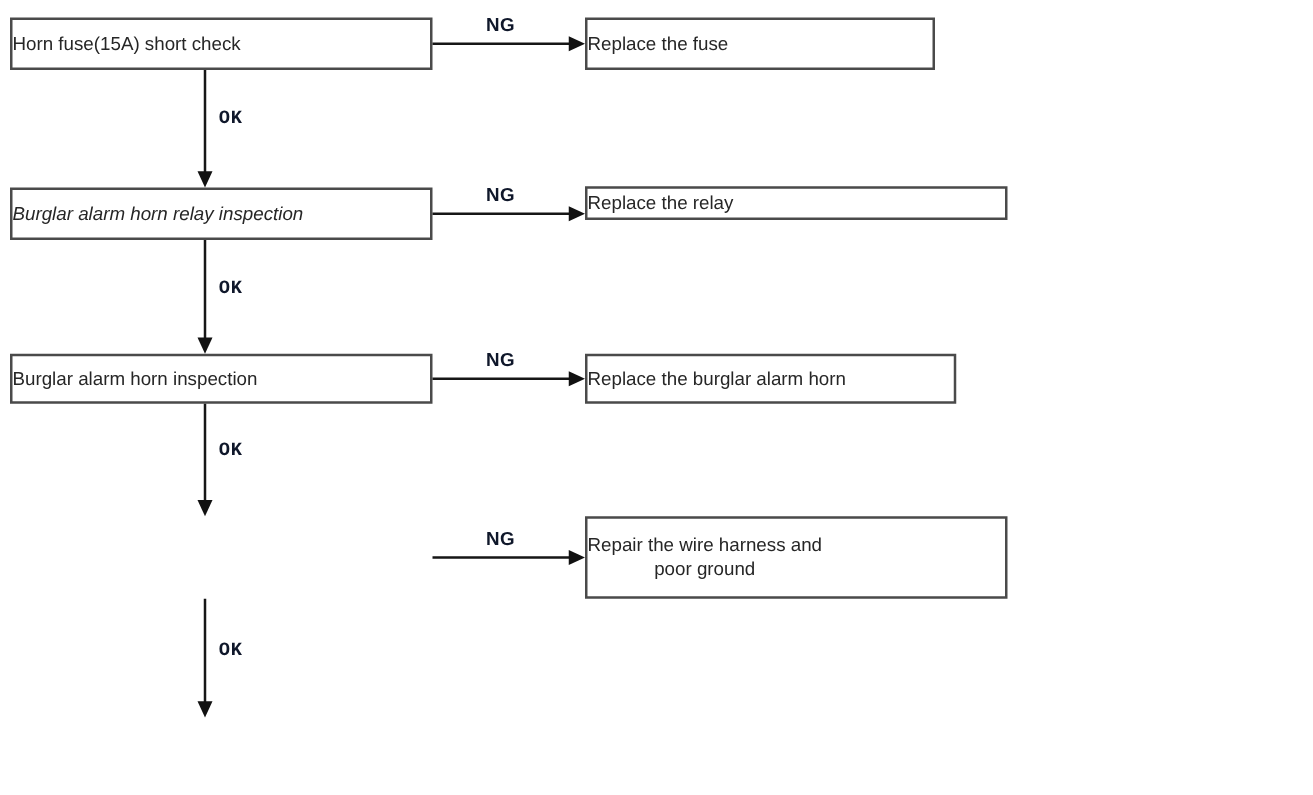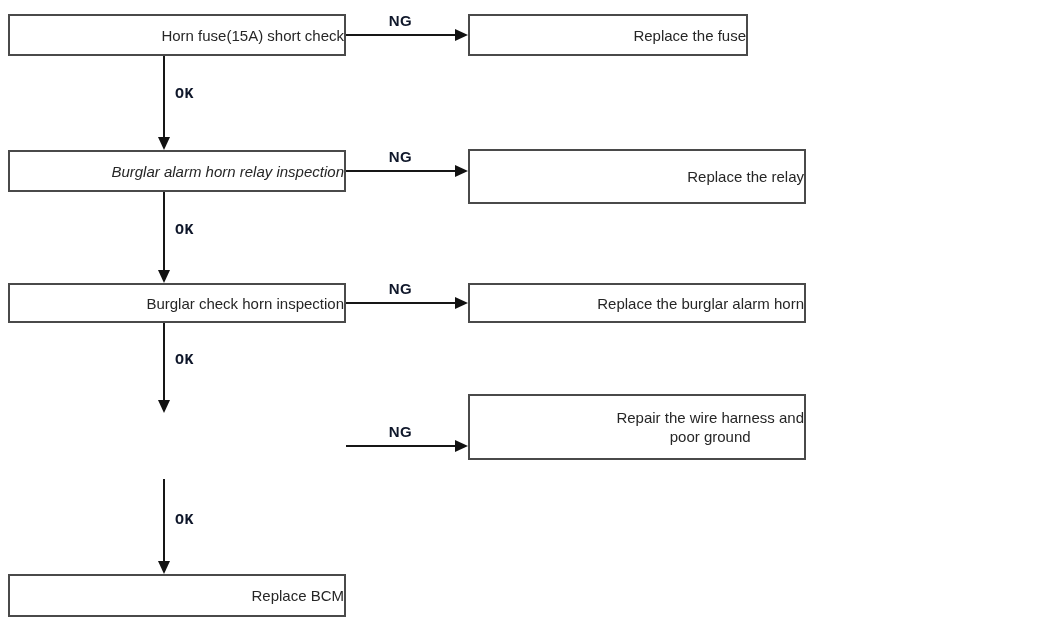--- a/index.html
+++ b/index.html
@@ -15,21 +15,21 @@
     background: #ffffff;
     overflow: hidden;
   }
   .node {
     position: absolute;
     box-sizing: border-box;
     border: 2px solid #4a4a4a;
     background: #ffffff;
     display: flex;
     align-items: center;
-    justify-content: flex-end;
+    justify-content: flex-start;
     text-align: center;
     color: #262626;
     font-size: 15px;
     line-height: 19px;
     white-space: pre-line;
   }
   .hline {
     position: absolute;
     height: 2px;
     background: #161616;
@@ -77,36 +77,33 @@
 
 <div class="canvas">
 
   <div class="node" style="left:8px; top:14px; width:338px; height:42px;">
     <span>Horn fuse(15A) short check</span>
   </div>
   <div class="node" style="left:8px; top:150px; width:338px; height:42px;font-style:italic;">
     <span>Burglar alarm horn relay inspection</span>
   </div>
   <div class="node" style="left:8px; top:283px; width:338px; height:40px;">
-    <span>Burglar check horn inspection</span>
-  </div>
-  <div class="node" style="left:8px; top:574px; width:338px; height:43px;">
-    <span>Replace BCM</span>
+    <span>Burglar alarm horn inspection</span>
   </div>
 
   <div class="node" style="left:468px; top:14px; width:280px; height:42px;">
     <span>Replace the fuse</span>
   </div>
-  <div class="node" style="left:468px; top:149px; width:338px; height:55px;">
+  <div class="node" style="left:468px; top:149px; width:338px; height:27px;">
     <span>Replace the relay</span>
   </div>
-  <div class="node" style="left:468px; top:283px; width:338px; height:40px;">
+  <div class="node" style="left:468px; top:283px; width:297px; height:40px;">
     <span>Replace the burglar alarm horn</span>
   </div>
-  <div class="node" style="left:468px; top:394px; width:338px; height:66px;">
+  <div class="node" style="left:468px; top:413px; width:338px; height:66px;">
     <span>Repair the wire harness and
 poor ground</span>
   </div>
 
   <div class="hline" style="left:346px; top:34px; width:110px;"></div>
   <div class="arrow-right" style="left:455px; top:29px;"></div>
   <div class="edge-label ng-label" style="top:12px;">NG</div>
 
   <div class="hline" style="left:346px; top:170px; width:110px;"></div>
   <div class="arrow-right" style="left:455px; top:165px;"></div>

